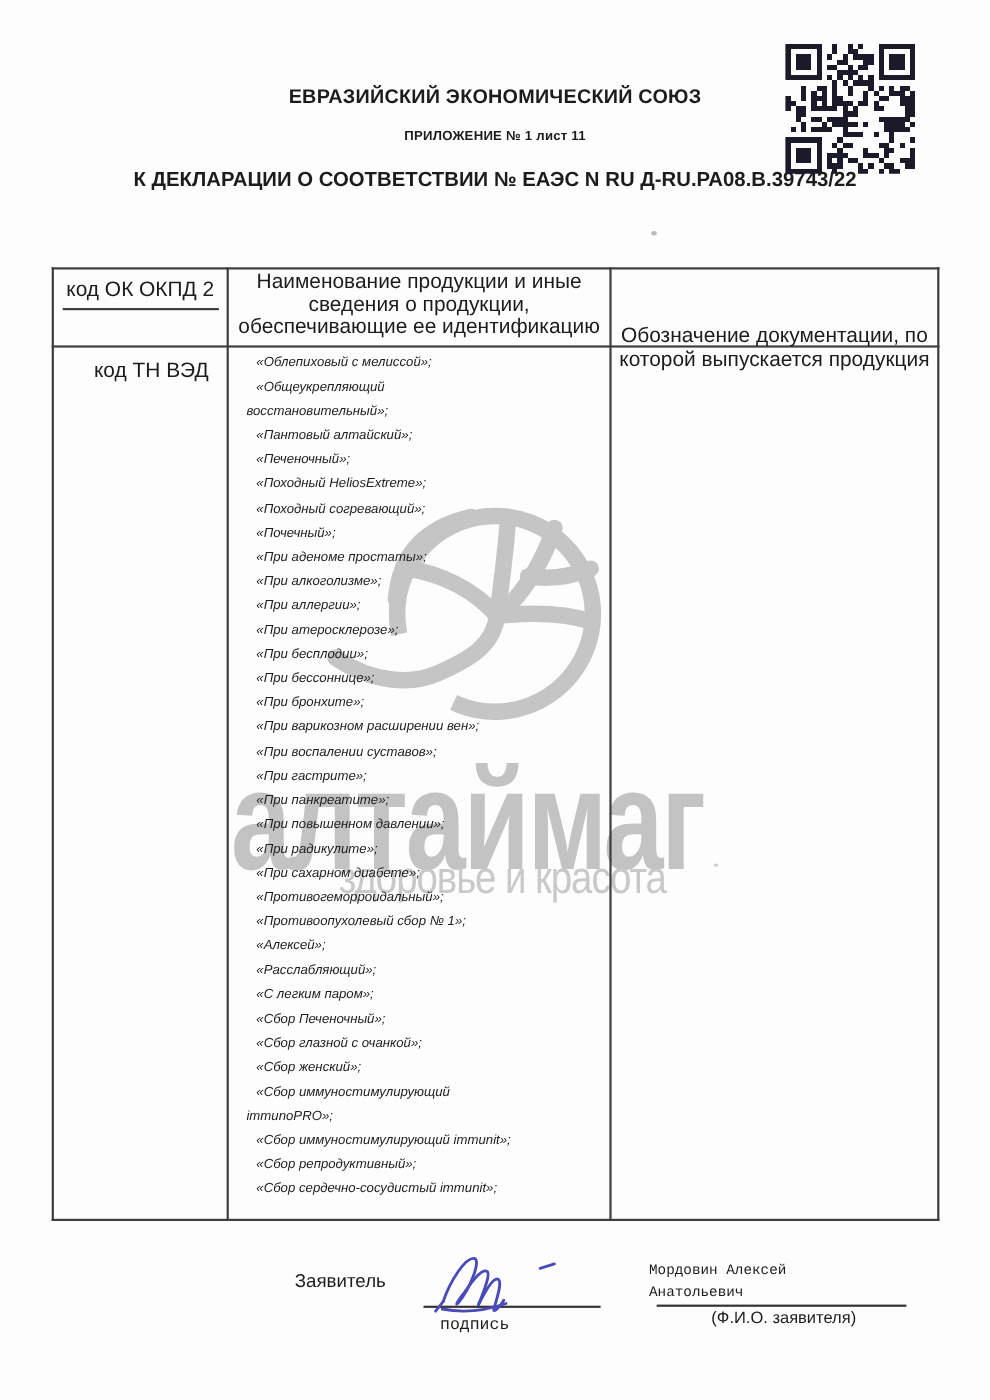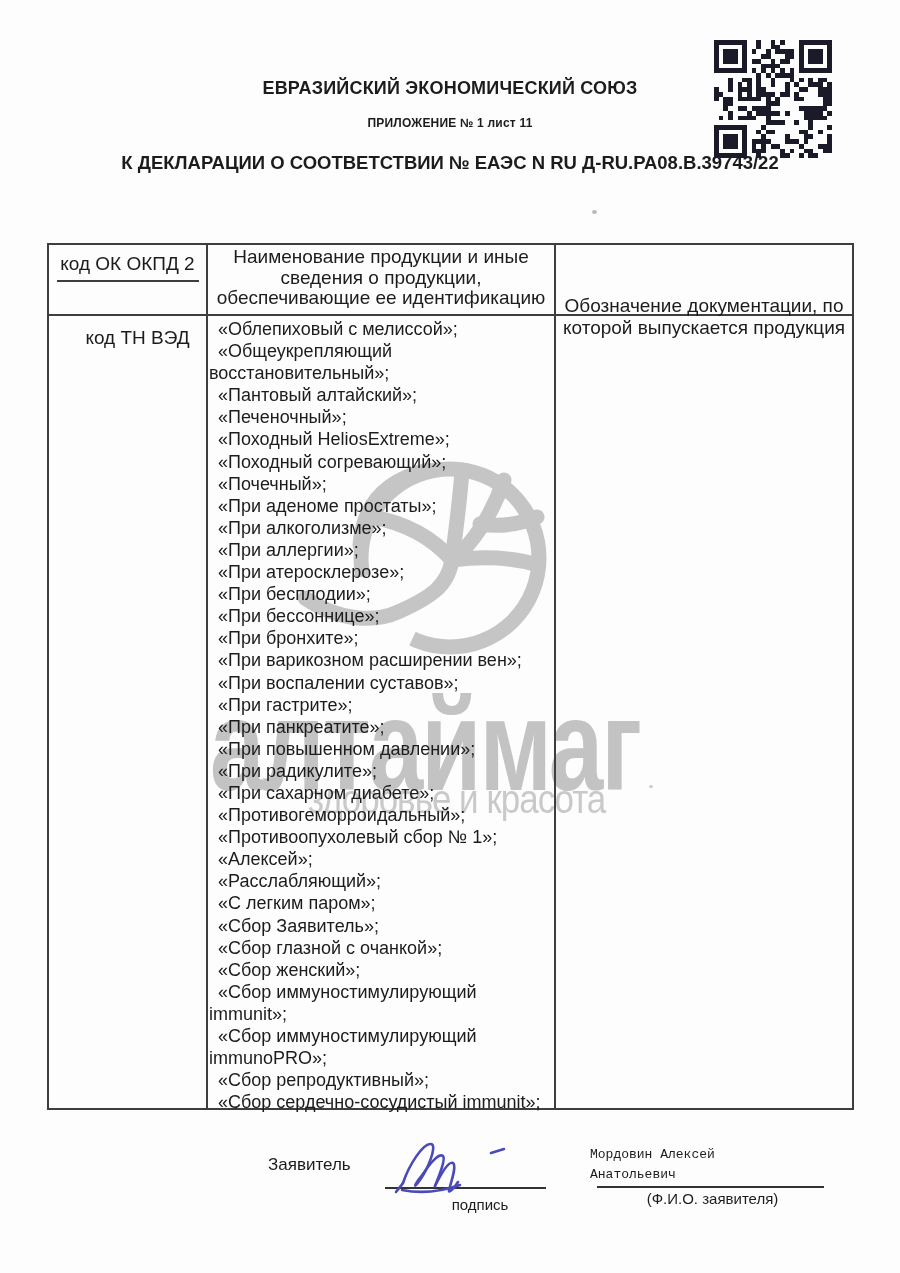--- a/index.html
+++ b/index.html
@@ -38,28 +38,28 @@
   #t-hdiv{left:47px;top:314px;width:807px;height:2px;}
   #c1-underline{left:57px;top:280px;width:142px;height:2px;}
   .th{font-weight:400;font-size:19px;z-index:3;}
   #c1h1{left:49px;top:253px;width:157px;text-align:center;}
   #c1h2{left:49px;top:287px;width:177px;text-align:center;margin-top:40px;}
   #c2h{left:208px;top:247px;width:346px;text-align:center;line-height:20.5px;}
   #c3h{left:556px;top:251px;width:296px;text-align:center;line-height:22px;margin-top:44px;}
   
   #product-list{
     left:208px;top:318px;width:340px;z-index:3;
-    padding-left:1px;font-size:18px;line-height:22.1px;
+    padding-left:16px;font-size:12px;line-height:22.1px;font-style:italic;
   }
   .product{white-space:pre-line;text-indent:9px;}
   
   #applicant-label{left:268px;top:1155px;font-size:17px;}
   #sig-svg{left:388px;top:1132px;z-index:3;}
   #sig-line{left:385px;top:1187px;width:161px;height:2px;background:#333;}
-  #sig-caption{left:400px;top:1196px;width:160px;text-align:center;font-size:15px;}
+  #sig-caption{left:400px;top:1196px;width:160px;text-align:left;font-size:15px;font-family:Liberation Mono, monospace;}
   #name-block{left:590px;top:1145px;width:245px;text-align:left;font-size:13px;line-height:19.5px;font-family:Liberation Mono, monospace;}
   #name-line{left:597px;top:1186px;width:227px;height:2px;background:#333;}
   #name-caption{left:590px;top:1190px;width:245px;text-align:center;font-size:15px;}
   
   .dot{border-radius:50%;z-index:0;}
   #dot1{left:592px;top:210px;width:5px;height:4px;background:#b9b9b9;}
   #dot2{left:649px;top:785px;width:4px;height:3px;background:#cccccc;}
 </style>
 </head>
 <body>
@@ -425,26 +425,26 @@
     <div class="product">«При гастрите»;</div>
     <div class="product">«При панкреатите»;</div>
     <div class="product">«При повышенном давлении»;</div>
     <div class="product">«При радикулите»;</div>
     <div class="product">«При сахарном диабете»;</div>
     <div class="product">«Противогеморроидальный»;</div>
     <div class="product">«Противоопухолевый сбор № 1»;</div>
     <div class="product">«Алексей»;</div>
     <div class="product">«Расслабляющий»;</div>
     <div class="product">«С легким паром»;</div>
-    <div class="product">«Сбор Заявитель»;</div>
+    <div class="product">«Сбор Печеночный»;</div>
     <div class="product">«Сбор глазной с очанкой»;</div>
     <div class="product">«Сбор женский»;</div>
-    <div class="product">«Сбор иммуностимулирующий immunit»;</div>
     <div class="product">«Сбор иммуностимулирующий
 immunoPRO»;</div>
+    <div class="product">«Сбор иммуностимулирующий immunit»;</div>
     <div class="product">«Сбор репродуктивный»;</div>
     <div class="product">«Сбор сердечно-сосудистый immunit»;</div>
   </div>
 
 <div class="abs" id="applicant-label">Заявитель</div>
 
 <div class="abs" id="sig-svg">
   <svg width="135" height="70" viewBox="0 0 135 70" fill="none">
     <g stroke="#4a4ab8" stroke-width="2.6" stroke-linecap="round">
       <path d="M8,60 C11,56 13,54 15,51"></path>

